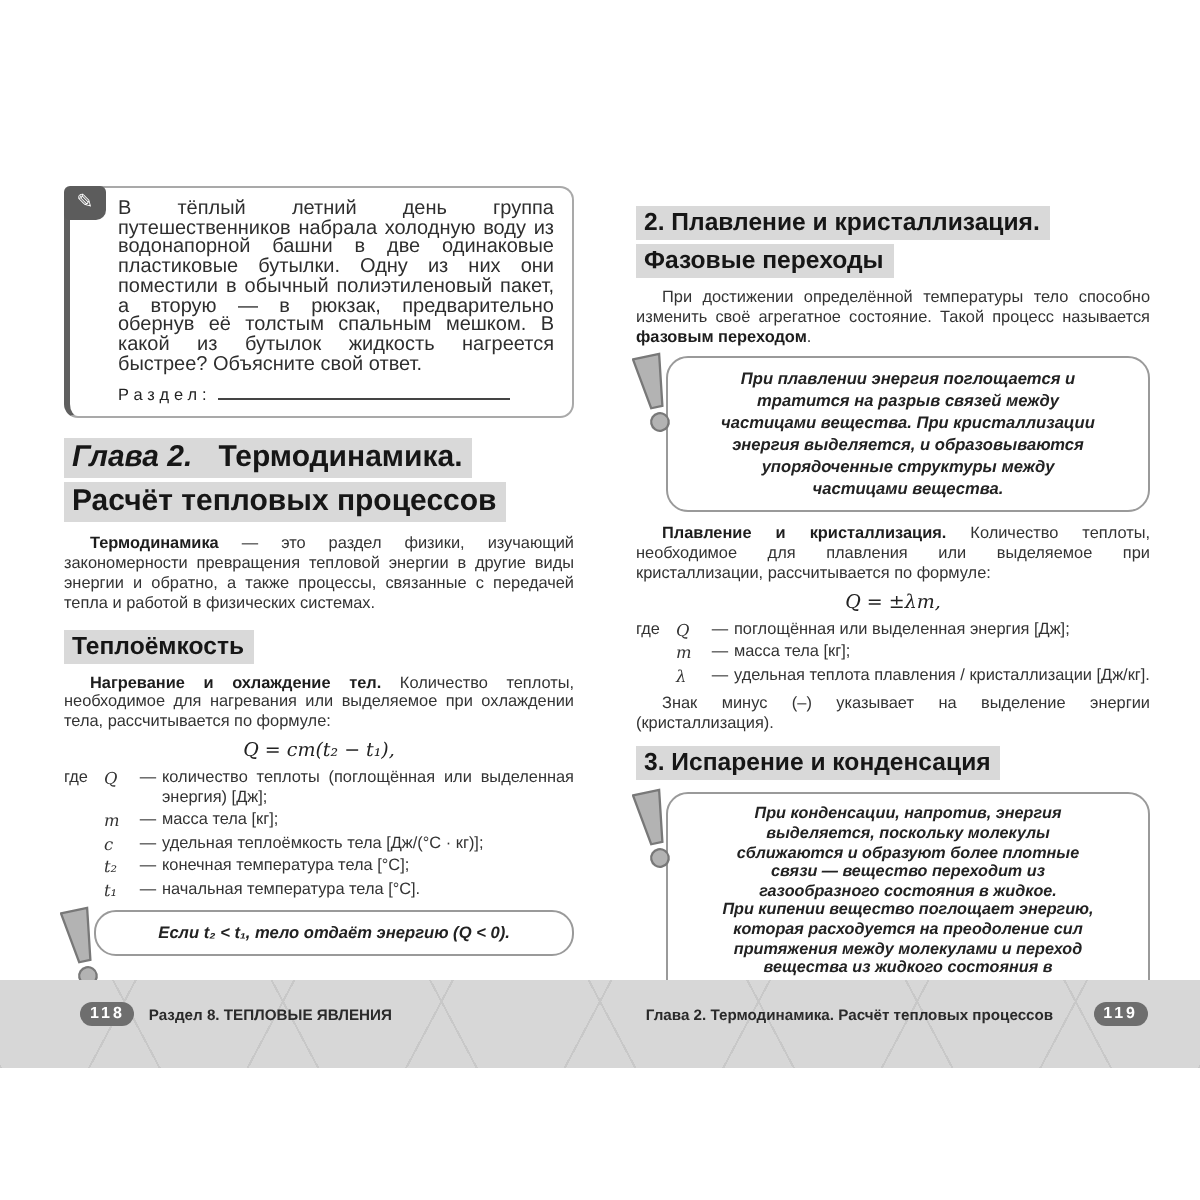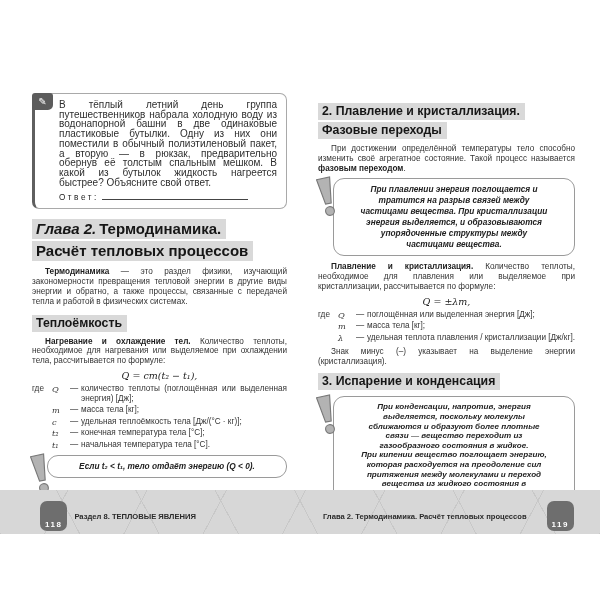--- a/index.html
+++ b/index.html
@@ -20,21 +20,21 @@
   .qtext { font-size:10px; line-height:9.7px; text-align:justify; color:#2e2e2e; }
   .answer-row { margin-top:5px; font-size:8.2px; letter-spacing:2.5px; color:#222; }
   .answer-blank { display:inline-block; width:146px; border-bottom:1px solid #444;
                   margin-left:3px; height:8px; letter-spacing:0; }
 
   
   .hl { background:#d9d9d9; padding:1px 5px 2px 4px;
         -webkit-box-decoration-break:clone; box-decoration-break:clone; }
   .chapter-h { margin-top:10px; font-size:15px; font-weight:bold; line-height:20px; color:#161616; }
   .chapter-h .line { margin-bottom:2px; }
-  .chapter-h i { margin-right:3px; }
+  .chapter-h i { margin-right:13px; }
   .section-h { font-size:12.3px; font-weight:bold; line-height:17px; color:#161616; }
   .section-h .line { margin-bottom:2px; }
 
   
   .para { font-size:8.2px; line-height:9.8px; text-align:justify;
           text-indent:13px; color:#333; }
   .para b { color:#1d1d1d; }
   .formula { font-family:"DejaVu Serif", serif; font-style:italic;
              font-size:9.5px; text-align:center; color:#222; }
 
@@ -55,39 +55,39 @@
   .excl-icon { position:absolute; left:-18px; top:-3px; width:22px; height:42px; }
 
   
   .footer-band { position:absolute; left:0; top:490px; width:600px; height:44px;
                  background-color:#d7d7d7;
                  background-image:
                    repeating-linear-gradient(62deg,  #c8c8c8 0 1px, transparent 1px 70px),
                    repeating-linear-gradient(-62deg, #c8c8c8 0 1px, transparent 1px 70px); }
   .footer-left  { position:absolute; left:40px; top:11px; display:flex; gap:7px; align-items:center; }
   .footer-right { position:absolute; right:26px; top:11px; display:flex; gap:20px; align-items:center; }
-  .page-badge { background:#6e6e6e; color:#fff; border-radius:7px; padding:19px 5px 2px;
+  .page-badge { background:#6e6e6e; color:#fff; border-radius:7px; padding:1px 5px 2px;
                 font-size:8px; font-weight:bold; letter-spacing:1.5px; }
   .footer-label { font-size:7.6px; font-weight:bold; color:#2a2a2a; }
 
   .mt3{margin-top:3px;} .mt4{margin-top:4px;} .mt5{margin-top:5px;} .mt6{margin-top:6px;}
   .mt7{margin-top:7px;} .mt8{margin-top:8px;}
 </style>
 </head>
 <body>
 
 <div class="spread">
 
   <div class="page page-left">
 
     <div class="qbox">
       <div class="qbadge">✎</div>
       <div class="qtext">В тёплый летний день группа путешественников набрала холодную воду из водонапорной башни в две одинаковые пластиковые бутылки. Одну из них они поместили в обычный полиэтиленовый пакет, а вторую — в рюкзак, предварительно обернув её толстым спальным мешком. В какой из бутылок жидкость нагреется быстрее? Объясните свой ответ.</div>
       <div class="answer-row">
-        <span>Ответ:</span><span class="answer-blank"></span>
+        <span>Раздел:</span><span class="answer-blank"></span>
       </div>
     </div>
 
     <div class="chapter-h">
       <div class="line"><span class="hl"><i>Глава 2.</i><span>Термодинамика.</span></span></div>
       <div class="line"><span class="hl">Расчёт тепловых процессов</span></div>
     </div>
 
     <div class="para mt6"><b>Термодинамика</b><span> — это раздел физики, изучающий закономерности превращения тепловой энергии в другие виды энергии и обратно, а также процессы, связанные с передачей тепла и работой в физических системах.</span></div>
 

